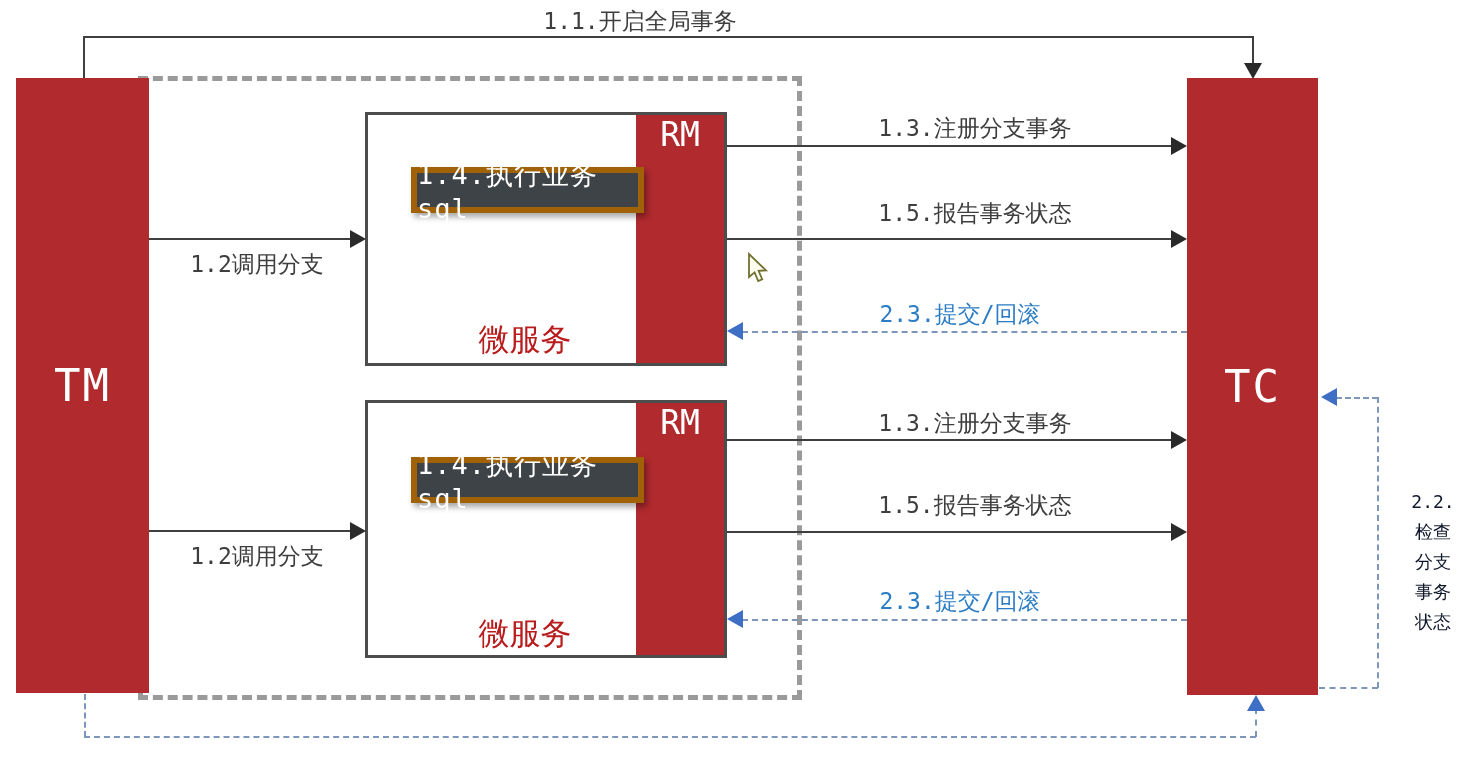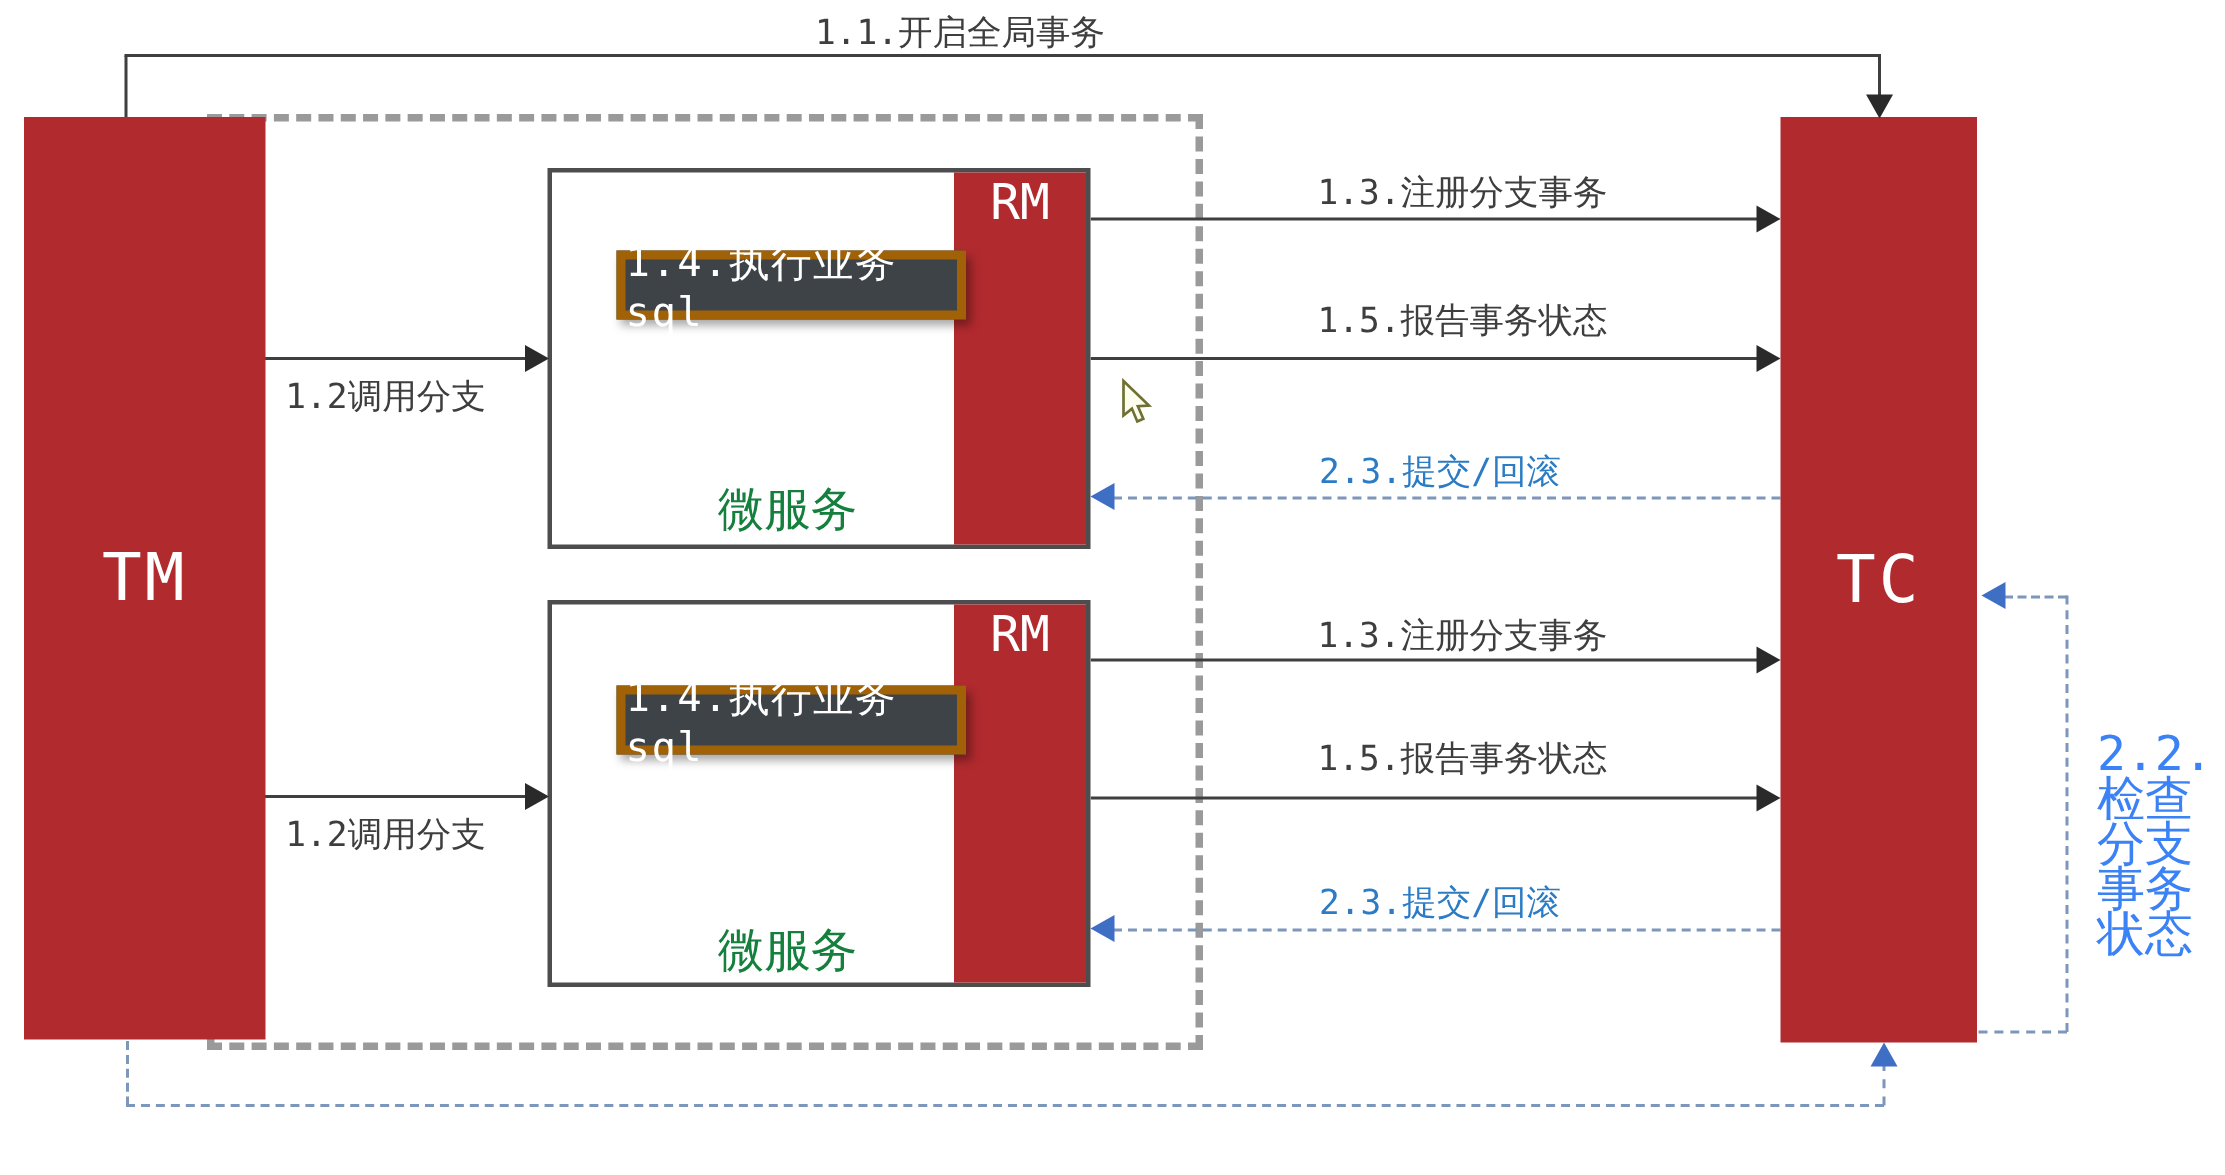--- a/index.html
+++ b/index.html
@@ -22,21 +22,21 @@
   .ms-box{
     position:absolute;background:#ffffff;border:3px solid #4d4d4d;
     box-sizing:border-box;z-index:3;
   }
   .rm-strip{
     position:absolute;top:0;bottom:0;right:0;width:88px;background:#b12a2e;
     display:flex;align-items:flex-start;justify-content:center;
     color:#fff;font-size:33px;
   }
   .ms-label{
-    position:absolute;color:#15803d;font-size:31px;text-align:center;z-index:3;
+    position:absolute;color:#b91c1c;font-size:31px;text-align:center;z-index:3;
   }
   .chip{
     position:absolute;background:#3e4347;border:6px solid #a16207;color:#ffffff;
     font-size:27px;display:flex;align-items:center;justify-content:center;
     box-shadow:3px 4px 6px rgba(0,0,0,0.35);z-index:5;letter-spacing:1px;
     box-sizing:border-box;
   }
   
   .hline{position:absolute;border-top:2px solid #3f3f3f;z-index:2;}
   .vline{position:absolute;border-left:2px solid #3f3f3f;z-index:2;}
@@ -45,30 +45,30 @@
   
   .arr{position:absolute;width:0;height:0;z-index:5;}
   .arr-right{border-top:9px solid transparent;border-bottom:9px solid transparent;border-left:16px solid #2a2a2a;}
   .arr-down{border-left:9px solid transparent;border-right:9px solid transparent;border-top:16px solid #2a2a2a;}
   .arr-left-blue{border-top:9px solid transparent;border-bottom:9px solid transparent;border-right:16px solid #3f6ec5;}
   .arr-up-blue{border-left:9px solid transparent;border-right:9px solid transparent;border-bottom:16px solid #3f6ec5;}
   
   .lbl{position:absolute;color:#3e3e3e;font-size:23px;text-align:center;white-space:nowrap;z-index:5;}
   .lbl-blue{position:absolute;color:#2b7cc4;font-size:23px;text-align:center;white-space:nowrap;z-index:5;}
   .lbl-21{font-size:26px;}
-  .v-lines{position:absolute;color:#3b82f6;font-size:32px;line-height:30px;text-align:left;z-index:5;}
+  .v-lines{position:absolute;color:#0f172a;font-size:18px;line-height:30px;text-align:center;z-index:5;}
 </style>
 </head>
 <body>
 
 <div id="stage">
 
   <div class="dash-rect" style="left:138px;top:76px;width:654px;height:614px;"></div>
 
-  <div class="bar" style="left:16px;top:78px;width:161px;height:615px;">
+  <div class="bar" style="left:16px;top:78px;width:133px;height:615px;">
     <span>TM</span>
   </div>
 
   <div class="bar" style="left:1187px;top:78px;width:131px;height:617px;">
     <span>TC</span>
   </div>
 
   <div class="vline" style="left:83px;top:37px;height:41px;"></div>
   <div class="hline" style="left:83px;top:36px;width:1171px;"></div>
   <div class="vline" style="left:1252px;top:36px;height:30px;"></div>

